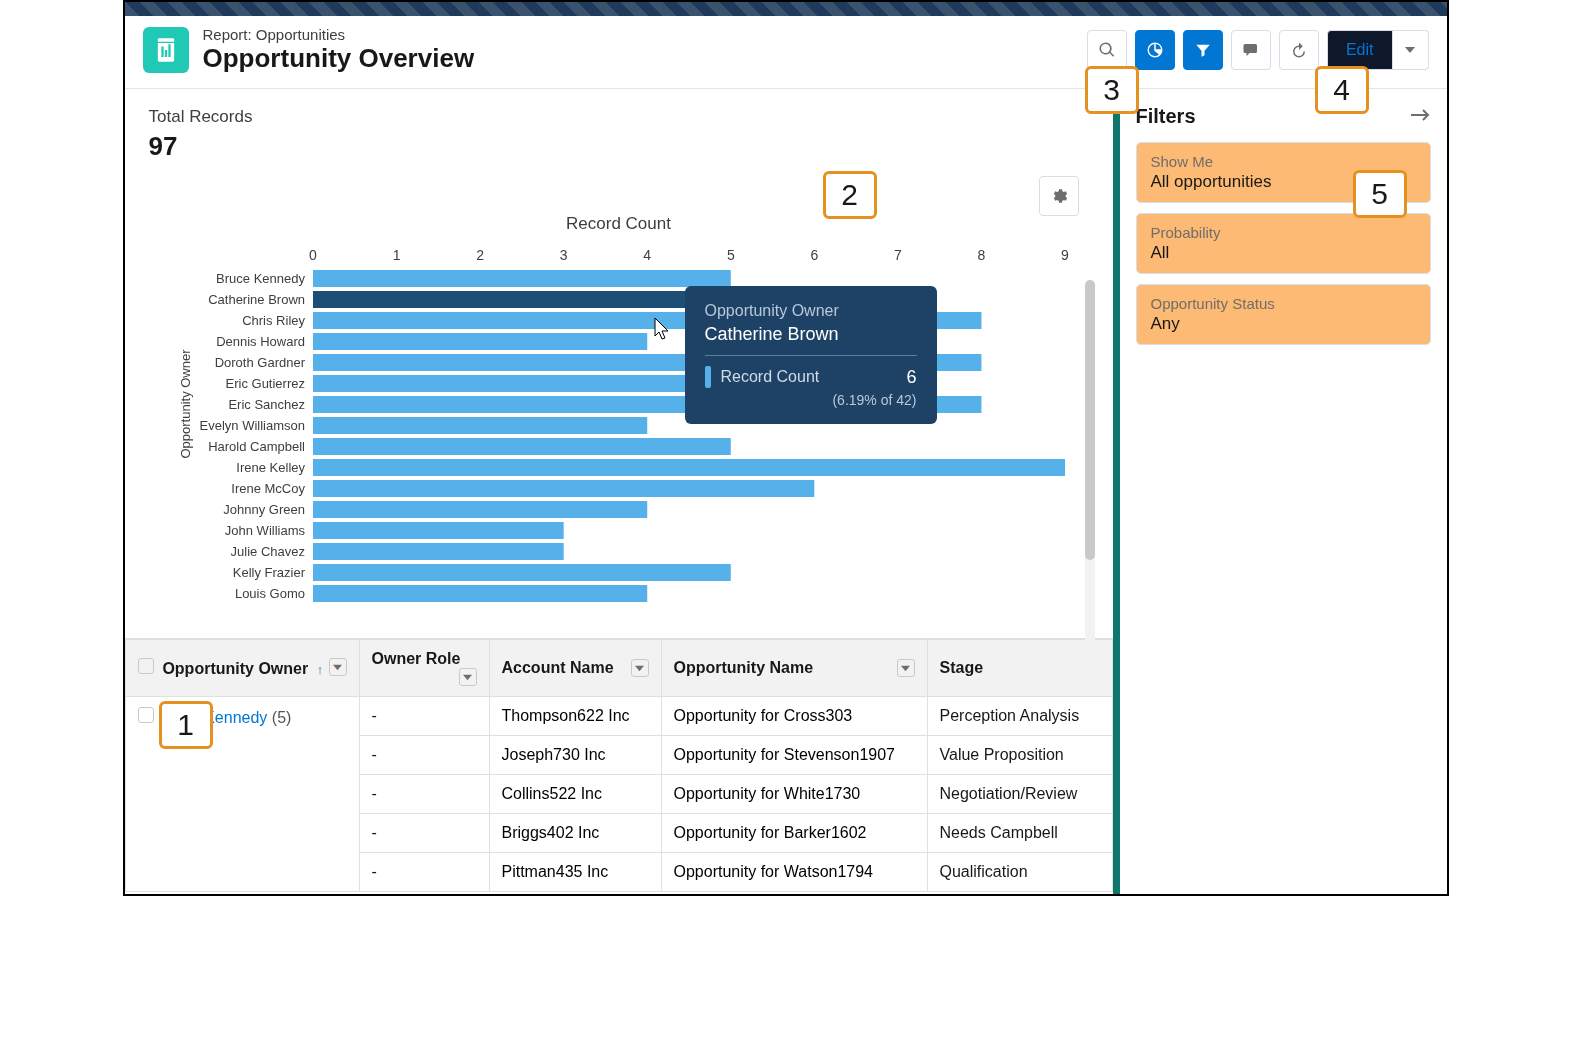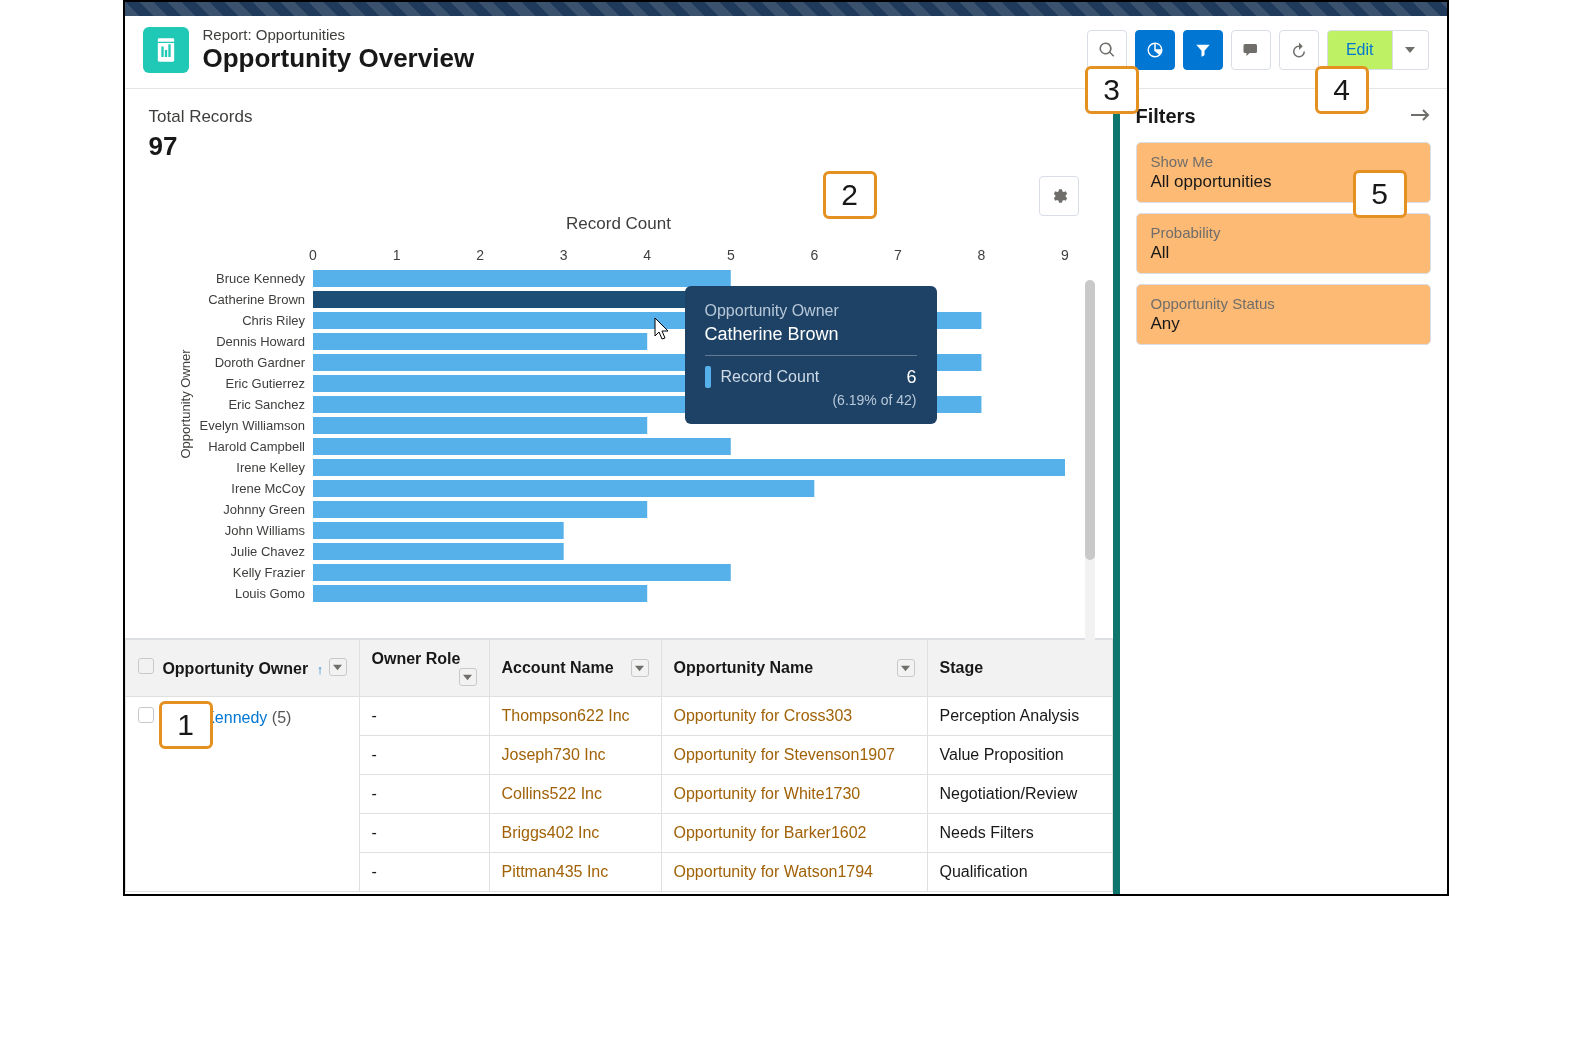--- a/index.html
+++ b/index.html
@@ -10,21 +10,21 @@
   .appicon { width: 46px; height: 46px; background: #20c9b6; border-radius: 6px; display: flex; align-items: center; justify-content: center; margin-right: 14px; }
   .appicon svg { width: 28px; height: 28px; fill: #fff; }
   .header-titles .sub { font-size: 15px; color: #3e3e3c; }
   .header-titles .main { font-size: 26px; font-weight: 700; }
   .header-actions { margin-left: auto; display: flex; gap: 8px; }
   .iconbtn { width: 40px; height: 40px; border: 1px solid #d8dde6; border-radius: 4px; background: #fff; display: flex; align-items: center; justify-content: center; cursor: pointer; }
   .iconbtn.blue { background: #0176d3; border-color: #0176d3; }
   .iconbtn svg { width: 18px; height: 18px; fill: #706e6b; }
   .iconbtn.blue svg { fill: #fff; }
   .editgroup { display: flex; }
-  .editbtn { border: 1px solid #d8dde6; border-radius: 4px 0 0 4px; background: #bef264; color: #0176d3; font-size: 16px; padding: 0 18px; height: 40px; cursor: pointer; }
+  .editbtn { border: 1px solid #d8dde6; border-radius: 4px 0 0 4px; background: #0f172a; color: #0176d3; font-size: 16px; padding: 0 18px; height: 40px; cursor: pointer; }
   .editcaret { border: 1px solid #d8dde6; border-left: 0; border-radius: 0 4px 4px 0; width: 36px; height: 40px; background: #fff; display: flex; align-items: center; justify-content: center; cursor: pointer; }
   .body { display: flex; height: calc(100% - 80px); }
   .main { flex: 1; display: flex; flex-direction: column; overflow: hidden; position: relative; }
   .sidebar { width: 334px; border-left: 7px solid #0f766e; padding: 16px; }
   .totals { padding: 18px 24px 8px 24px; }
   .totals .lbl { font-size: 17px; color: #3e3e3c; }
   .totals .val { font-size: 26px; font-weight: 600; margin-top: 4px; }
   .chart-wrap { position: relative; padding: 0 24px 0 24px; height: 468px; }
   .chart-settings { position: absolute; right: 34px; top: 6px; }
   .chart-title { text-align: center; font-size: 17px; color: #3e3e3c; margin-top: 44px; }
@@ -44,21 +44,21 @@
   .tooltip .pct { text-align: right; color: #b8c8d8; font-size: 14px; margin-top: 4px; }
   .cursor { position: absolute; width: 20px; height: 26px; pointer-events: none; }
   .callout { position: absolute; border: 3px solid #e59121; border-radius: 6px; background: #fff; font-size: 30px; font-weight: 400; display: flex; align-items: center; justify-content: center; width: 54px; height: 48px; z-index: 5; }
   .table-wrap { border-top: 1px solid #d8dde6; overflow: hidden; }
   table { border-collapse: collapse; width: 100%; table-layout: fixed; }
   th, td { border: 1px solid #e0e0e0; font-size: 16px; text-align: left; padding: 10px 12px; }
   th { background: #f3f2f2; font-weight: 600; position: relative; }
   th .sortup { color: #0176d3; font-size: 13px; margin-left: 4px; }
   th .hdrcaret { float: right; width: 18px; height: 18px; border: 1px solid #c9c9c9; border-radius: 3px; display: inline-flex; align-items: center; justify-content: center; cursor: pointer; }
   th .hdrcaret svg { width: 9px; height: 9px; fill: #706e6b; }
-  td.link a { color: #a16207; text-decoration: none; }
+  td.link a { color: #000000; text-decoration: none; }
   .checkbox { width: 16px; height: 16px; border: 1px solid #c9c9c9; border-radius: 3px; display: inline-block; }
   .filters-head { display: flex; align-items: center; justify-content: space-between; margin-bottom: 14px; }
   .filters-head .t { font-size: 20px; font-weight: 700; }
   .filterbox { border: 1px solid #d8dde6; border-radius: 5px; padding: 10px 14px; margin-bottom: 10px; background: #fdba74; cursor: pointer; }
   .filterbox .fl { font-size: 15px; color: #706e6b; }
   .filterbox .fv { font-size: 17px; color: #181818; margin-top: 2px; }
   .chart-scrollbar { position: absolute; right: 18px; top: 110px; width: 10px; height: 400px; background: #f3f2f2; border-radius: 5px; }
   .chart-scrollbar .thumb { position: absolute; left: 0; top: 0; width: 10px; height: 280px; background: #c9c9c9; border-radius: 5px; }
 </style>
 </head>
@@ -285,21 +285,21 @@
               <tr>
                 <td>-</td>
                 <td class="link"><a href="#">Collins522 Inc</a></td>
                 <td class="link"><a href="#">Opportunity for White1730</a></td>
                 <td>Negotiation/Review</td>
               </tr>
               <tr>
                 <td>-</td>
                 <td class="link"><a href="#">Briggs402 Inc</a></td>
                 <td class="link"><a href="#">Opportunity for Barker1602</a></td>
-                <td>Needs Filters</td>
+                <td>Needs Campbell</td>
               </tr>
               <tr>
                 <td>-</td>
                 <td class="link"><a href="#">Pittman435 Inc</a></td>
                 <td class="link"><a href="#">Opportunity for Watson1794</a></td>
                 <td>Qualification</td>
               </tr>
             </tbody>
         </table>
       </div>

